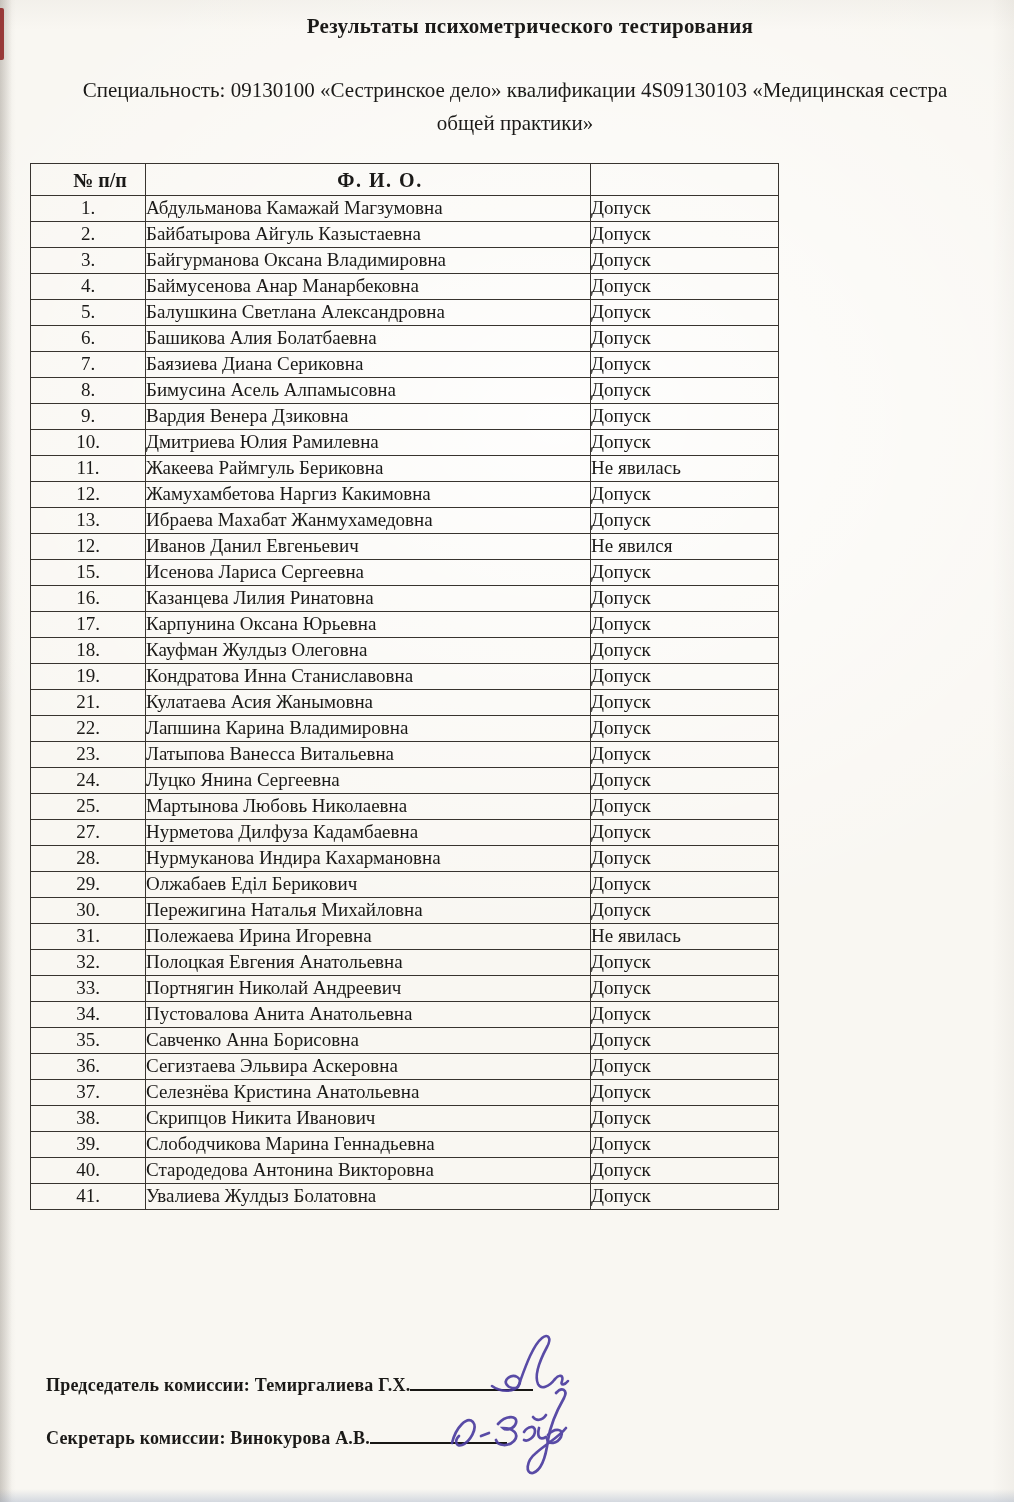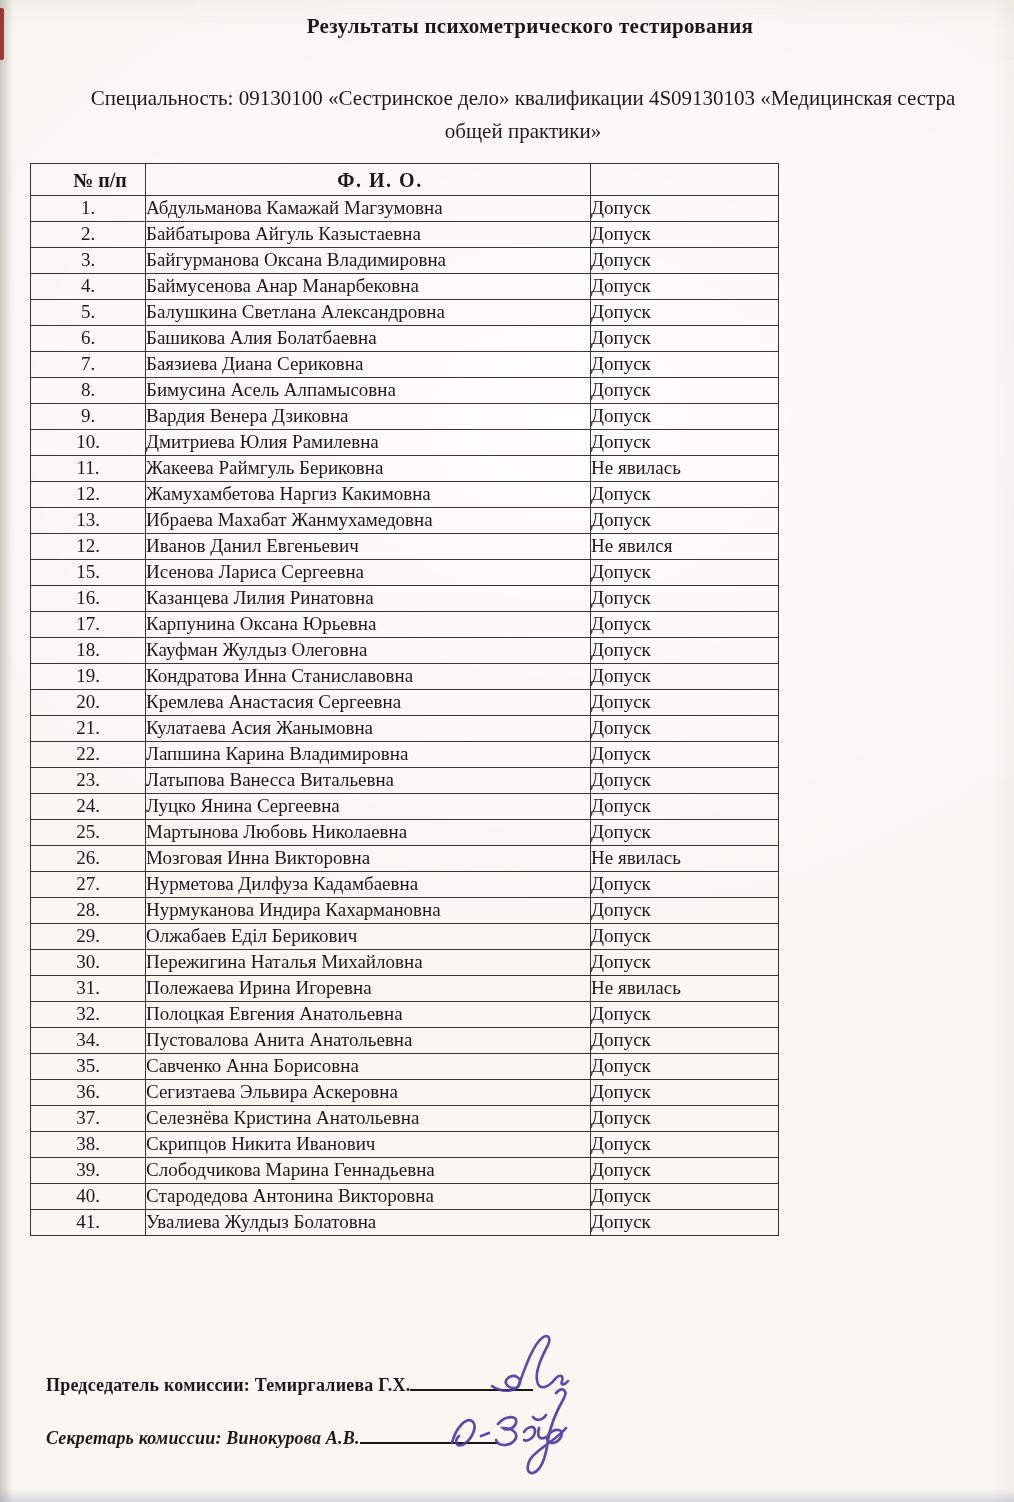--- a/index.html
+++ b/index.html
@@ -31,21 +31,21 @@
     position:absolute; left:0; top:8px; width:4px; height:52px;
     background:#8e2020; opacity:0.85; border-radius:0 2px 2px 0;
   }
   .doc-title {
     position:absolute; top:14px; left:0; width:100%;
     margin:0; text-align:center;
     font-size:21px; font-weight:bold; letter-spacing:0.3px;padding-left:23px;
   }
   .doc-subtitle {
     position:absolute; top:66px; left:50%; transform:translateX(-50%);
-    width:924px; margin:16px; text-align:center;
+    width:924px; margin:8px; text-align:center;
     font-size:21px; line-height:1.55;
   }
   table.results {
     position:absolute; top:163px; left:30px;
     width:748px;
     border-collapse:collapse; table-layout:fixed;
   }
   table.results col.c-num    { width:115px; }
   table.results col.c-name   { width:445px; }
   table.results col.c-result { width:188px; }
@@ -68,21 +68,21 @@
   td.cell-num  { text-align:center; }
   td.cell-name { padding-left:11px; }
   td.cell-result { padding-left:11px; }
   .footer-line {
     position:absolute; left:46px;
     font-size:18px; font-weight:bold; letter-spacing:0.2px;
     white-space:nowrap;
     text-align:right;
   }
   .footer-line.chairman  { top:1372px; }
-  .footer-line.secretary { top:1425px;font-style:italic; }
+  .footer-line.secretary { top:1425px; }
   .sig-underline {
     display:inline-block; height:0.95em;
     border-bottom:2.6px solid #181714;
     vertical-align:baseline;
   }
   .chairman .sig-underline  { width:123px; }
   .secretary .sig-underline { width:137px; }
   .sig-svg { position:absolute; pointer-events:none; }
   .sig-svg.sig1 { left:478px; top:1328px; }
   .sig-svg.sig2 { left:418px; top:1383px; }
@@ -202,25 +202,20 @@
           <td class="cell-num">18.</td>
           <td class="cell-name">Кауфман Жулдыз Олеговна</td>
           <td class="cell-result">Допуск</td>
         </tr>
         <tr>
           <td class="cell-num">19.</td>
           <td class="cell-name">Кондратова Инна Станиславовна</td>
           <td class="cell-result">Допуск</td>
         </tr>
         <tr>
-          <td class="cell-num">20.</td>
-          <td class="cell-name">Кремлева Анастасия Сергеевна</td>
-          <td class="cell-result">Допуск</td>
-        </tr>
-        <tr>
           <td class="cell-num">21.</td>
           <td class="cell-name">Кулатаева Асия Жанымовна</td>
           <td class="cell-result">Допуск</td>
         </tr>
         <tr>
           <td class="cell-num">22.</td>
           <td class="cell-name">Лапшина Карина Владимировна</td>
           <td class="cell-result">Допуск</td>
         </tr>
         <tr>
@@ -230,25 +225,20 @@
         </tr>
         <tr>
           <td class="cell-num">24.</td>
           <td class="cell-name">Луцко Янина Сергеевна</td>
           <td class="cell-result">Допуск</td>
         </tr>
         <tr>
           <td class="cell-num">25.</td>
           <td class="cell-name">Мартынова Любовь Николаевна</td>
           <td class="cell-result">Допуск</td>
-        </tr>
-        <tr>
-          <td class="cell-num">26.</td>
-          <td class="cell-name">Мозговая Инна Викторовна</td>
-          <td class="cell-result">Не явилась</td>
         </tr>
         <tr>
           <td class="cell-num">27.</td>
           <td class="cell-name">Нурметова Дилфуза Кадамбаевна</td>
           <td class="cell-result">Допуск</td>
         </tr>
         <tr>
           <td class="cell-num">28.</td>
           <td class="cell-name">Нурмуканова Индира Кахармановна</td>
           <td class="cell-result">Допуск</td>
@@ -264,20 +254,25 @@
           <td class="cell-result">Допуск</td>
         </tr>
         <tr>
           <td class="cell-num">31.</td>
           <td class="cell-name">Полежаева Ирина Игоревна</td>
           <td class="cell-result">Не явилась</td>
         </tr>
         <tr>
           <td class="cell-num">32.</td>
           <td class="cell-name">Полоцкая Евгения Анатольевна</td>
+          <td class="cell-result">Допуск</td>
+        </tr>
+        <tr>
+          <td class="cell-num">33.</td>
+          <td class="cell-name">Портнягин Николай Андреевич</td>
           <td class="cell-result">Допуск</td>
         </tr>
         <tr>
           <td class="cell-num">34.</td>
           <td class="cell-name">Пустовалова Анита Анатольевна</td>
           <td class="cell-result">Допуск</td>
         </tr>
         <tr>
           <td class="cell-num">35.</td>
           <td class="cell-name">Савченко Анна Борисовна</td>

